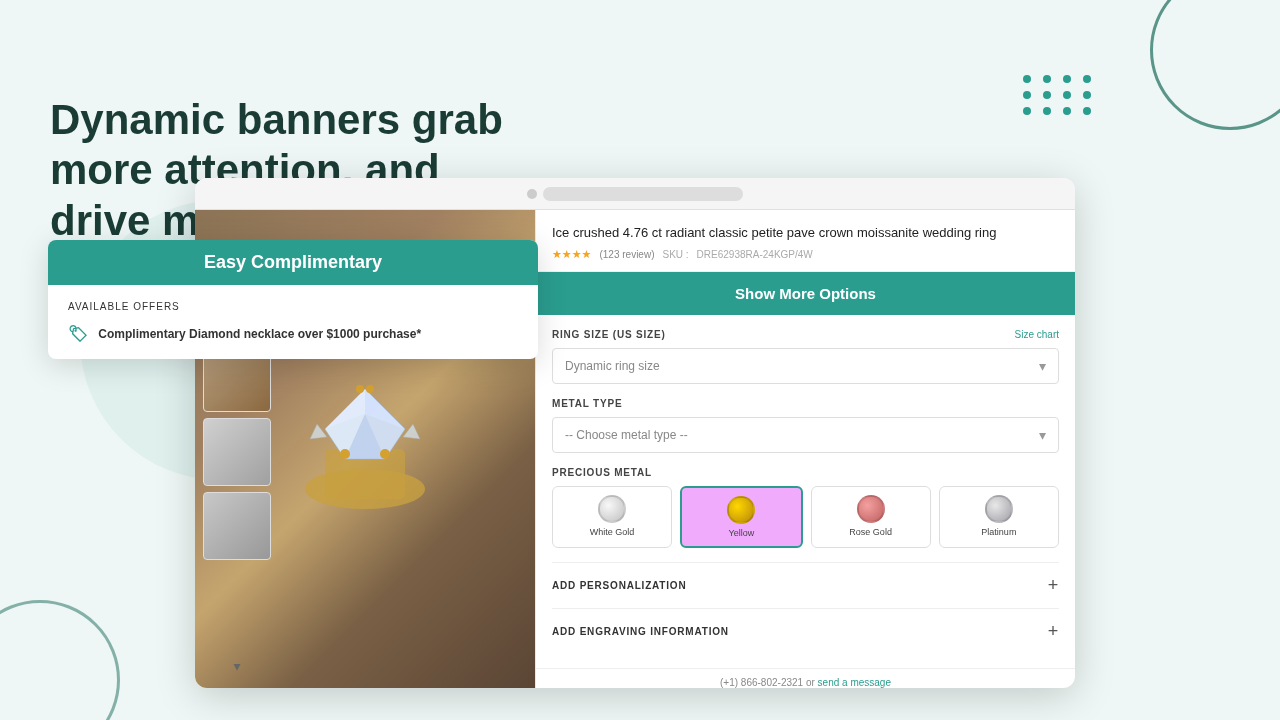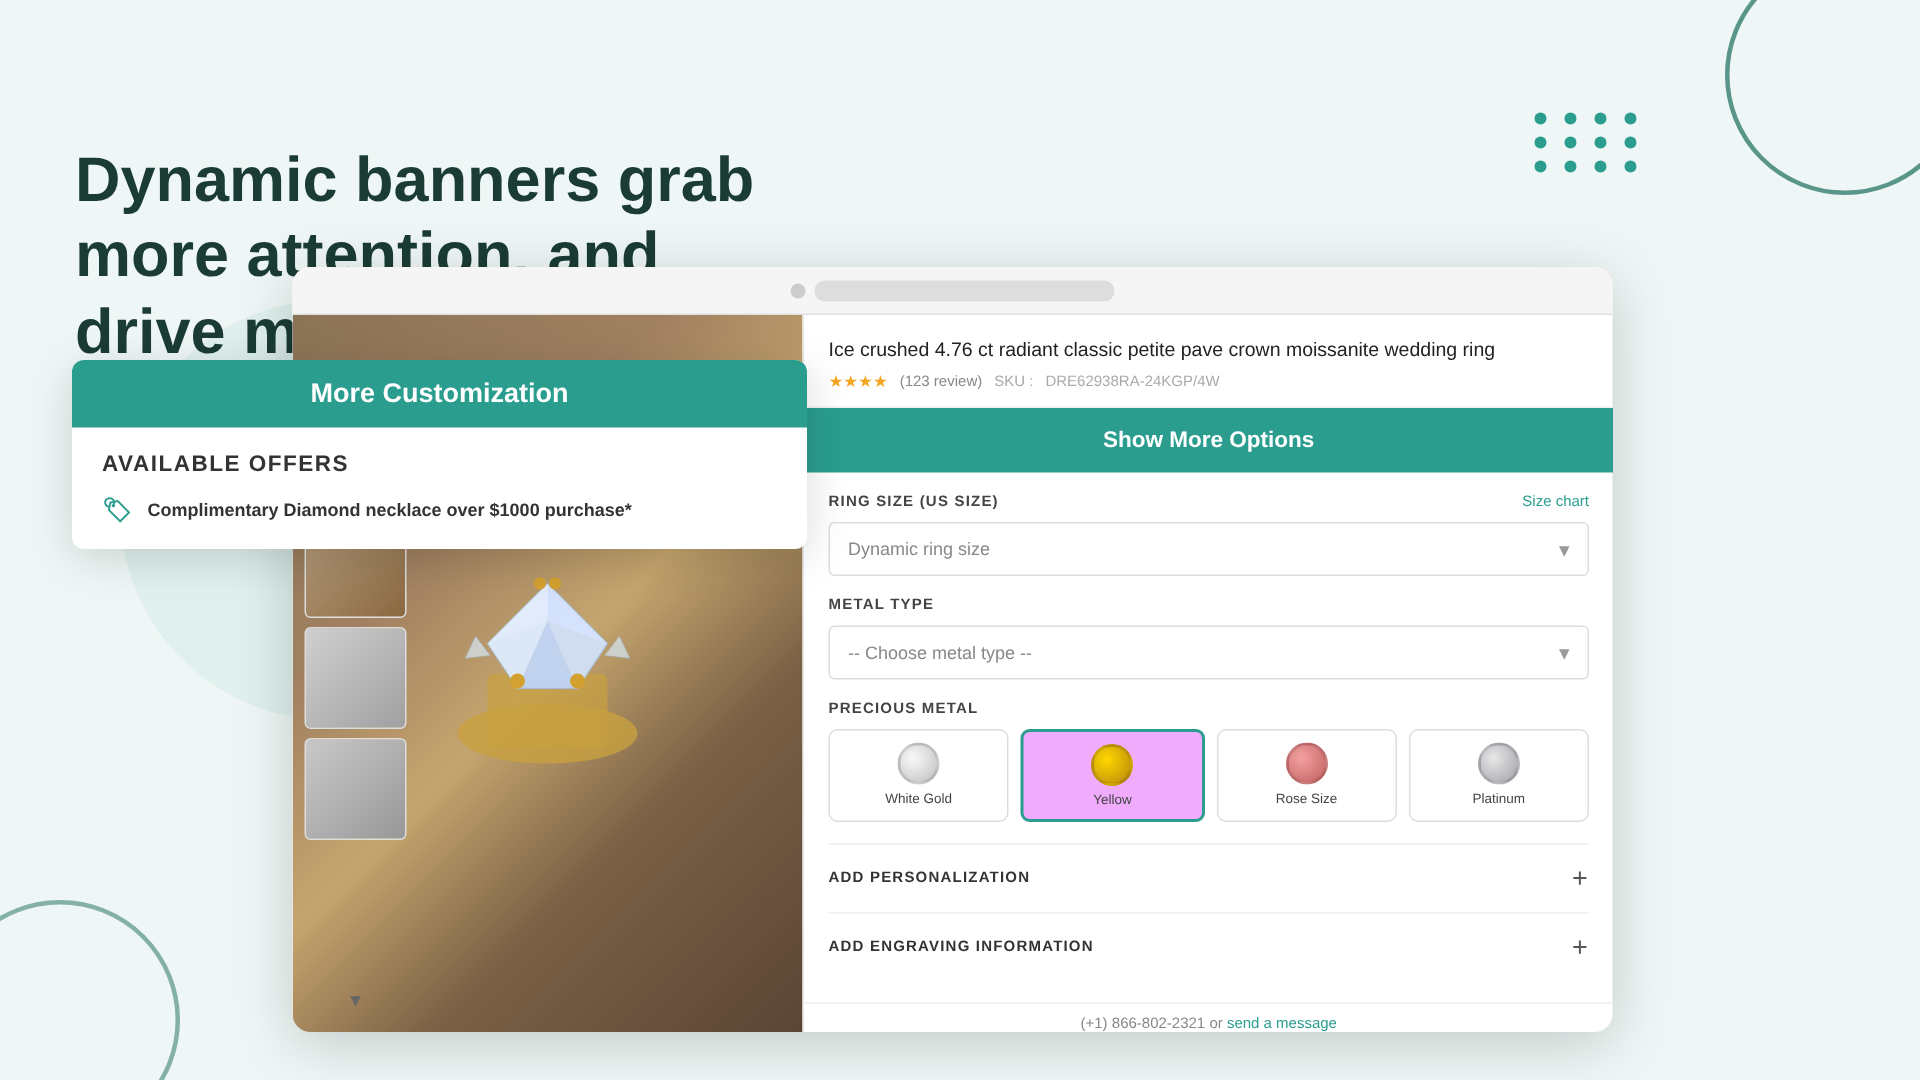--- a/index.html
+++ b/index.html
@@ -331,22 +331,22 @@
       color: white;
       padding: 12px 20px;
       font-size: 18px;
       font-weight: 700;
       text-align: center;
     }
     .card-body {
       padding: 16px 20px;
     }
     .available-offers-title {
-      font-size: 15px;
-      font-weight: 700;
+      font-size: 10px;
+      font-weight: 400;
       color: #333;
       letter-spacing: 1px;
       text-transform: uppercase;
       margin-bottom: 12px;
     }
     .offer-item {
       display: flex;
       align-items: center;
       gap: 10px;
       font-size: 12px;
@@ -472,21 +472,21 @@
             <div class="metal-option">
               <div class="metal-circle metal-white"></div>
               <div class="metal-name">White Gold</div>
             </div>
             <div class="metal-option selected">
               <div class="metal-circle metal-yellow"></div>
               <div class="metal-name">Yellow</div>
             </div>
             <div class="metal-option">
               <div class="metal-circle metal-rose"></div>
-              <div class="metal-name">Rose Size</div>
+              <div class="metal-name">Rose Gold</div>
             </div>
             <div class="metal-option">
               <div class="metal-circle metal-platinum"></div>
               <div class="metal-name">Platinum</div>
             </div>
           </div>
         </div>
 
         <div class="expandable-row">
           <span>ADD PERSONALIZATION</span>
@@ -504,21 +504,21 @@
         <span> or </span>
         <span class="contact-link">send a message</span>
       </div>
 
       
     </div>
   </div>
 </div>
 
 <div class="easy-customization-card">
-  <div class="card-header-teal">More Customization</div>
+  <div class="card-header-teal">Easy Complimentary</div>
   <div class="card-body">
     <div class="available-offers-title">AVAILABLE OFFERS</div>
     <div class="offer-item">
       <span class="offer-tag-icon">🏷</span>
       <span>Complimentary Diamond necklace over $1000 purchase*</span>
     </div>
   </div>
 </div>
 
 </body></html>

